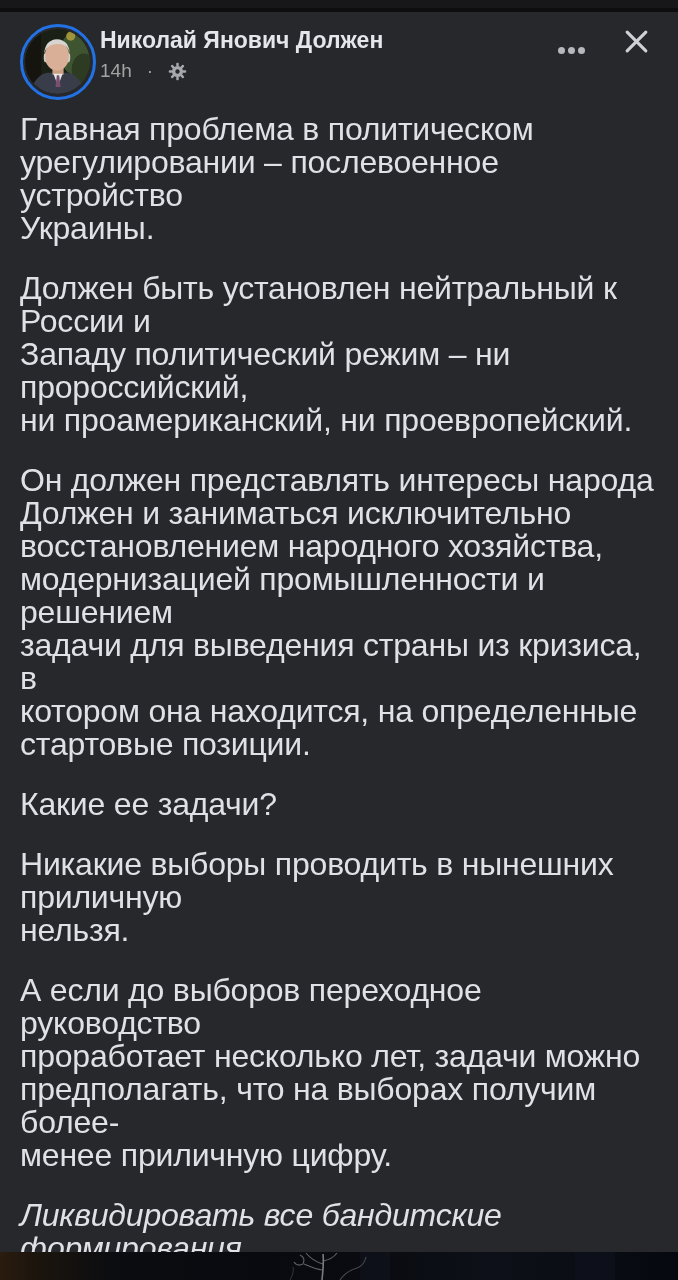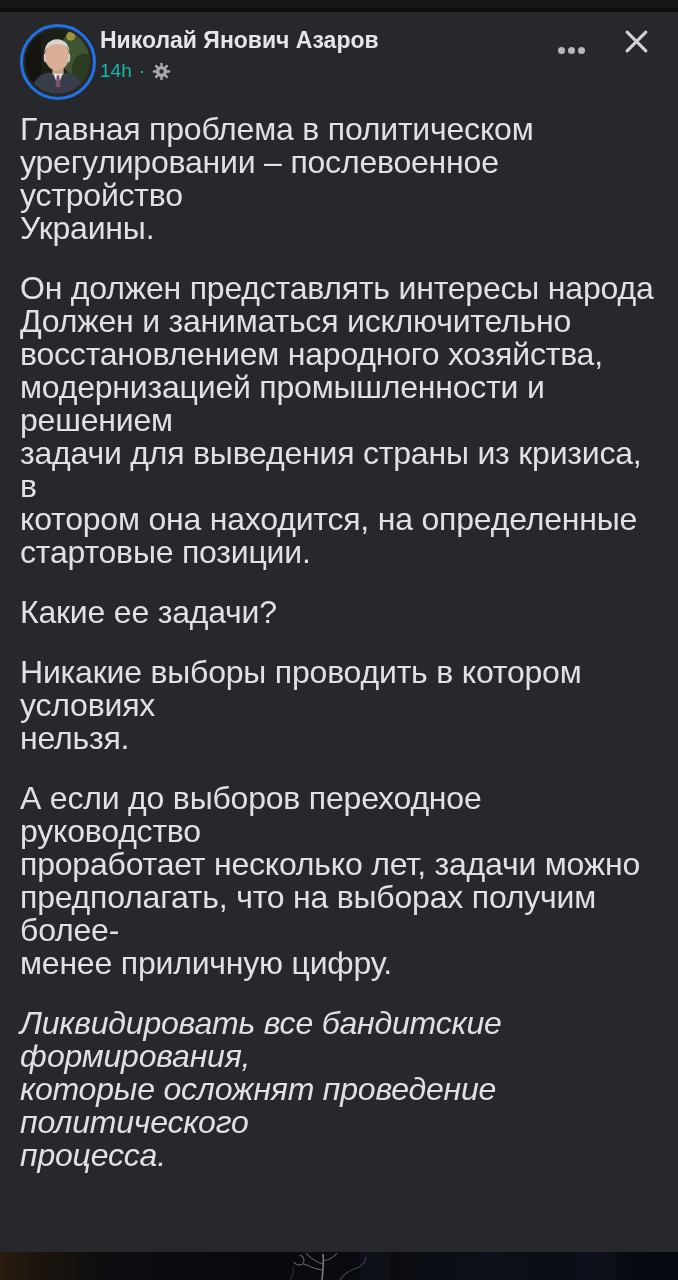--- a/index.html
+++ b/index.html
@@ -28,22 +28,22 @@
     cursor:pointer;
     background:#27282b;
   }
   .avatar-ring svg{display:block;width:65px;height:65px;border-radius:50%;}
   .author-info{margin-left:4px;padding-top:3px;min-width:0;}
   .author-name{
     color:#e4e6eb;font-size:23px;font-weight:bold;line-height:27px;
     cursor:pointer;white-space:nowrap;
   }
   .meta{
-    margin-top:6px;display:flex;align-items:center;gap:7px;
-    color:#14b8a6;font-size:19px;line-height:22px;
+    margin-top:6px;display:flex;align-items:center;gap:15px;
+    color:#a3a3a3;font-size:19px;line-height:22px;
   }
   .meta .ts{cursor:pointer;}
   .spacer{flex:1;}
   button{background:none;border:none;padding:0;margin:0;cursor:pointer;}
   .more-btn{margin-top:23px;display:flex;gap:3px;}
   .more-btn .dot{width:7px;height:7px;border-radius:50%;background:#b5b8bd;display:block;}
   .close-btn{margin-left:38px;margin-top:4px;}
   article{
     padding:13px 22px 0 20px;
     color:#dfe1e6;
@@ -90,21 +90,21 @@
         <path d="M31.3 45.5 L33.7 45.5 L35 57 L30 57 Z" fill="#7c4f6e"></path>
         <ellipse cx="31.5" cy="26.5" rx="12" ry="14.5" fill="#d9b097"></ellipse>
         <path d="M18.8 25 Q19.5 10.5 31.5 10 Q43.5 10.5 44.2 25 Q43.5 17.5 37.5 15.5 Q31.5 13.8 25.5 16 Q19.8 18.2 18.8 25 Z" fill="#d6d5d2"></path>
         <path d="M18.8 24 Q17.8 30 19.6 33 L21 32 Q19.6 28 19.9 24.5 Z" fill="#cfcecb"></path>
         <path d="M44.2 24 Q45.2 30 43.4 33 L42 32 Q43.4 28 43.1 24.5 Z" fill="#cfcecb"></path>
       </g>
     </svg>
   </div>
 
   <div class="author-info">
-    <div class="author-name">Николай Янович Азаров</div>
+    <div class="author-name">Николай Янович Должен</div>
     <div class="meta">
       <span class="ts">14h</span>
       <span class="sep">·</span>
       <svg width="19" height="19" viewBox="0 0 20 20" aria-hidden="true">
         <g fill="#a6aab0">
           <rect x="8.7" y="0.8" width="2.6" height="4" rx="1"></rect>
           <rect x="8.7" y="0.8" width="2.6" height="4" rx="1" transform="rotate(45 10 10)"></rect>
           <rect x="8.7" y="0.8" width="2.6" height="4" rx="1" transform="rotate(90 10 10)"></rect>
           <rect x="8.7" y="0.8" width="2.6" height="4" rx="1" transform="rotate(135 10 10)"></rect>
           <rect x="8.7" y="0.8" width="2.6" height="4" rx="1" transform="rotate(180 10 10)"></rect>
@@ -133,29 +133,32 @@
       <line x1="4" y1="4" x2="22" y2="22" stroke="#ced1d6" stroke-width="3" stroke-linecap="round"></line>
       <line x1="22" y1="4" x2="4" y2="22" stroke="#ced1d6" stroke-width="3" stroke-linecap="round"></line>
     </svg>
   </button>
 </header>
 
 <article>
   <p>Главная проблема в политическом
 урегулировании – послевоенное устройство
 Украины.</p>
+  <p>Должен быть установлен нейтральный к России и
+Западу политический режим – ни пророссийский,
+ни проамериканский, ни проевропейский.</p>
   <p>Он должен представлять интересы народа
 Должен и заниматься исключительно
 восстановлением народного хозяйства,
 модернизацией промышленности и решением
 задачи для выведения страны из кризиса, в
 котором она находится, на определенные
 стартовые позиции.</p>
   <p>Какие ее задачи?</p>
-  <p>Никакие выборы проводить в котором условиях
+  <p>Никакие выборы проводить в нынешних приличную
 нельзя.</p>
   <p>А если до выборов переходное руководство
 проработает несколько лет, задачи можно
 предполагать, что на выборах получим более-
 менее приличную цифру.</p>
   <p>Ликвидировать все бандитские формирования,
 которые осложнят проведение политического
 процесса.</p>
 </article>
 

